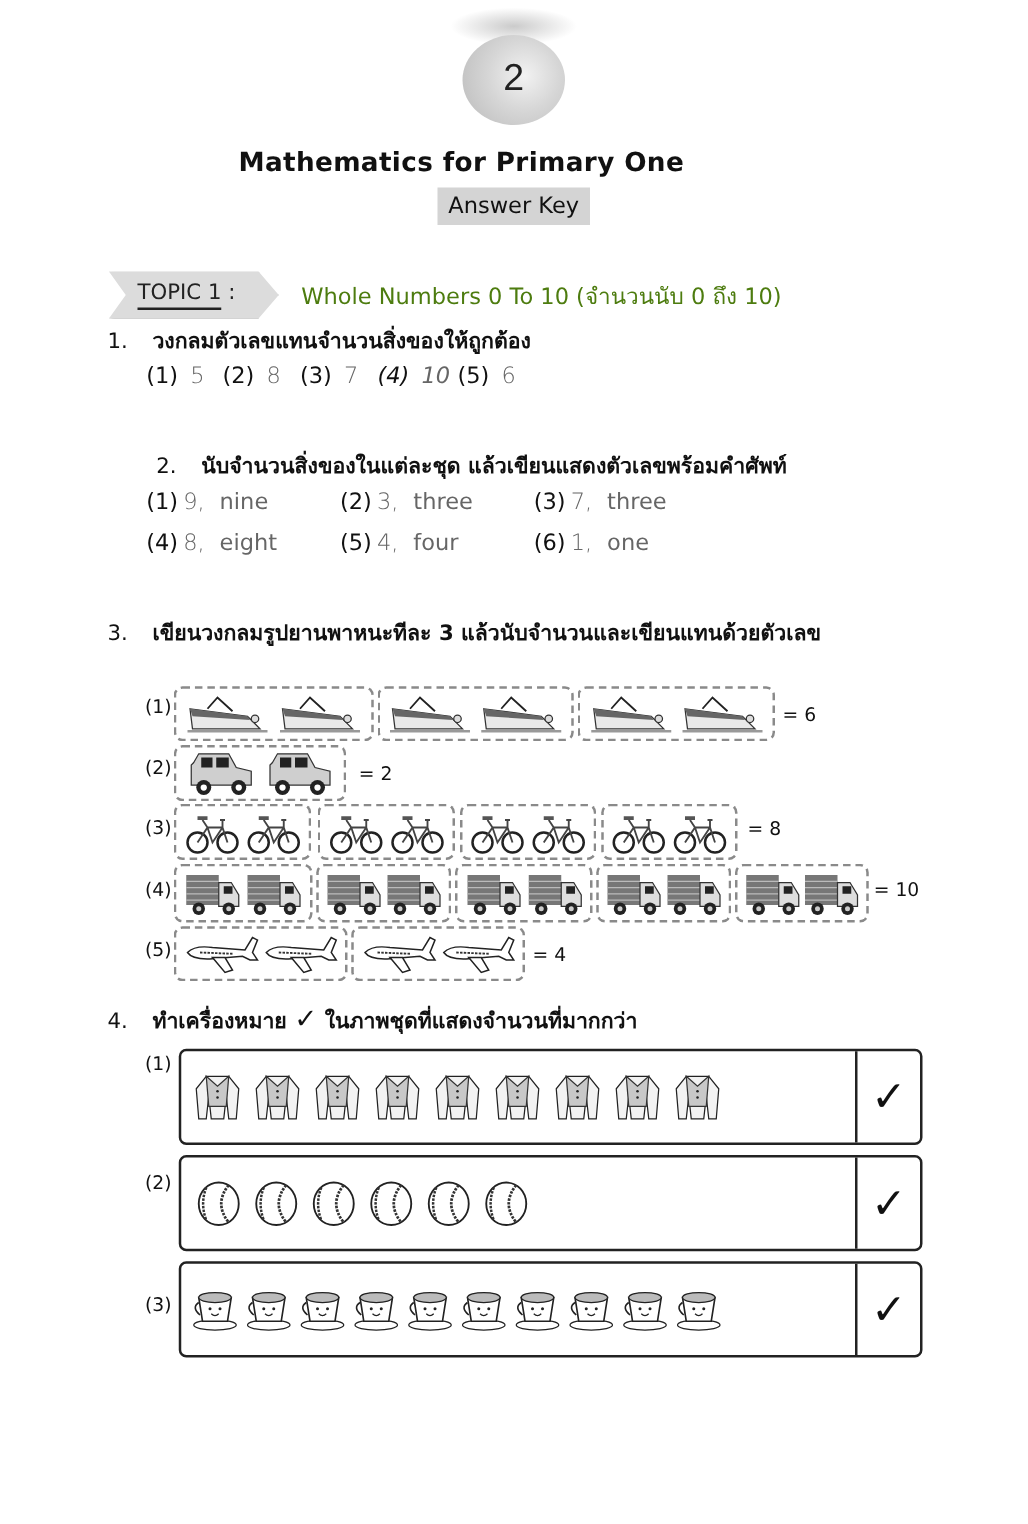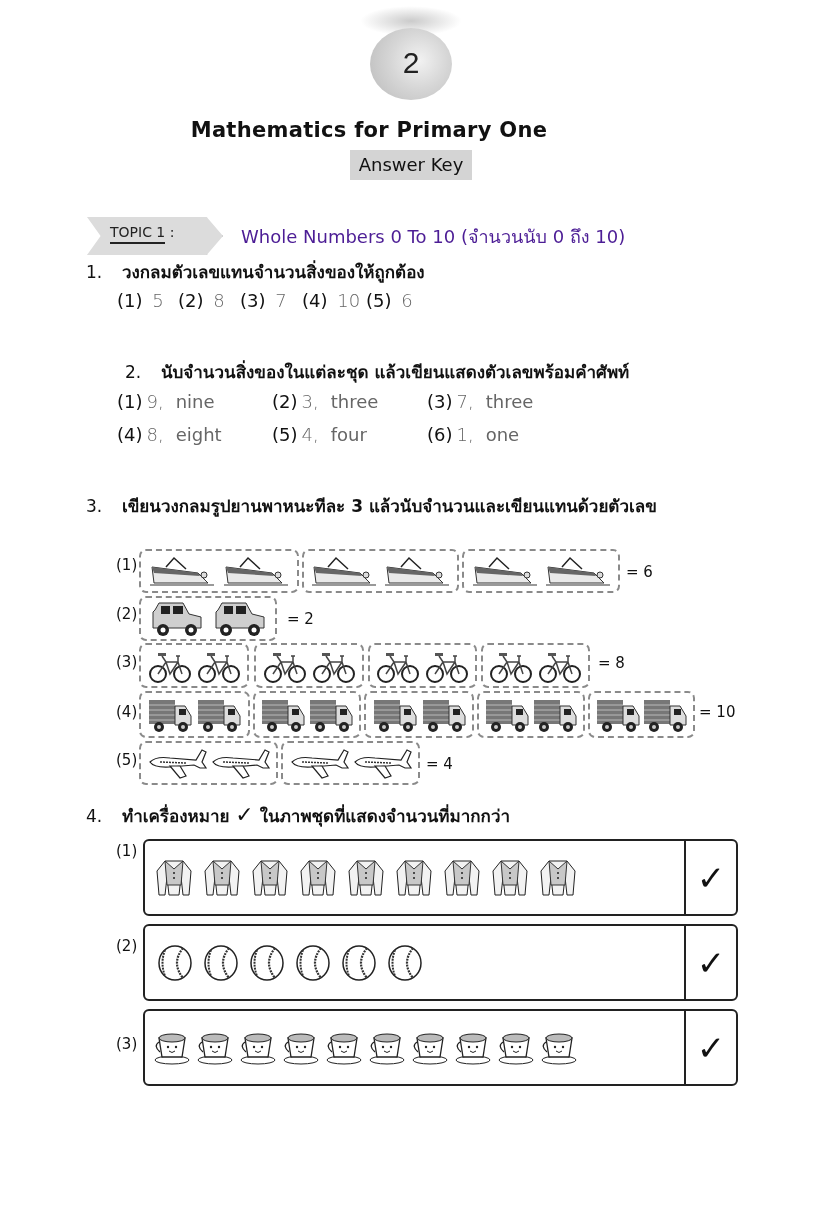--- a/index.html
+++ b/index.html
@@ -15,23 +15,23 @@
       font-family: "Liberation Sans", sans-serif; font-size: 30px; color: #222; }
 
     .doc-title { position: absolute; left: 0; top: 118px; width: 738px; text-align: center;
       font-family: "DejaVu Sans", sans-serif; font-weight: bold; font-size: 21px; letter-spacing: 0.3px; color: #111; }
     .answer-key { position: absolute; left: 350px; top: 150px; width: 122px; height: 30px; background: #d4d4d4;
       text-align: center; font-size: 18px; line-height: 30px; font-family: "DejaVu Sans", sans-serif; color: #111; }
 
     .topic-tag { position: absolute; left: 87px; top: 217px; width: 136px; height: 38px; background: #dcdcdc;
       clip-path: polygon(0 0, 88% 0, 100% 50%, 88% 100%, 0 100%, 10% 50%);
       box-shadow: 2px 2px 3px #999; }
-    .topic-label { position: absolute; left: 110px; top: 224px; font-size: 14px; font-family: "DejaVu Sans", sans-serif; color: #222; }
+    .topic-label { position: absolute; left: 110px; top: 224px; font-size: 17px; font-family: "DejaVu Sans", sans-serif; color: #222; }
     .topic-label .u { border-bottom: 2px solid #222; padding-bottom: 2px; }
-    .topic-title { position: absolute; left: 241px; top: 222px; font-size: 18px; color: #4c1d95; }
+    .topic-title { position: absolute; left: 241px; top: 222px; font-size: 18px; color: #4d7c0f; }
 
     .q-head { position: absolute; left: 86px; font-size: 17px; font-weight: bold; color: #111; }
     .q-head .num { display: inline-block; width: 30px; font-weight: normal; }
     .ans-row { position: absolute; left: 117px; font-size: 18px; color: #222; }
     .ans-row .lbl { font-weight: normal; color: #111; }
     .ans-row .val { color: #666; font-weight: 300; }
     .ans-cell { position: absolute; white-space: nowrap; font-size: 18px; }
     .ans-cell .val { color: #666; margin-left: 4px; }
     .ans-cell .word { color: #666; margin-left: 12px; }
 
@@ -67,21 +67,21 @@
 <div class="topic-title">Whole Numbers 0 To 10 (จำนวนนับ 0 ถึง 10)</div>
 
 <div class="q-head" style="top:258px;">
   <span class="num">1.</span>
   <span>วงกลมตัวเลขแทนจำนวนสิ่งของให้ถูกต้อง</span>
 </div>
 <div class="ans-row" style="top:290px;">
   <span class="ans-cell" style="left:0;"><span class="lbl">(1)</span> <span class="val">5</span></span>
   <span class="ans-cell" style="left:61px;"><span class="lbl">(2)</span> <span class="val">8</span></span>
   <span class="ans-cell" style="left:123px;"><span class="lbl">(3)</span> <span class="val">7</span></span>
-  <span class="ans-cell" style="left:185px;"><span class="lbl">(4)</span> <span class="val">10</span></span>
+  <span class="ans-cell" style="left:185px;font-style:italic;"><span class="lbl">(4)</span> <span class="val">10</span></span>
   <span class="ans-cell" style="left:249px;"><span class="lbl">(5)</span> <span class="val">6</span></span>
 </div>
 
 <div class="q-head" style="top:358px;margin-left:39px;">
   <span class="num">2.</span>
   <span>นับจำนวนสิ่งของในแต่ละชุด แล้วเขียนแสดงตัวเลขพร้อมคำศัพท์</span>
 </div>
 <div class="ans-row" style="top:391px;">
   <span class="ans-cell" style="left:0;"><span class="lbl">(1)</span><span class="val">9,</span><span class="word">nine</span></span>
   <span class="ans-cell" style="left:155px;"><span class="lbl">(2)</span><span class="val">3,</span><span class="word">three</span></span>

